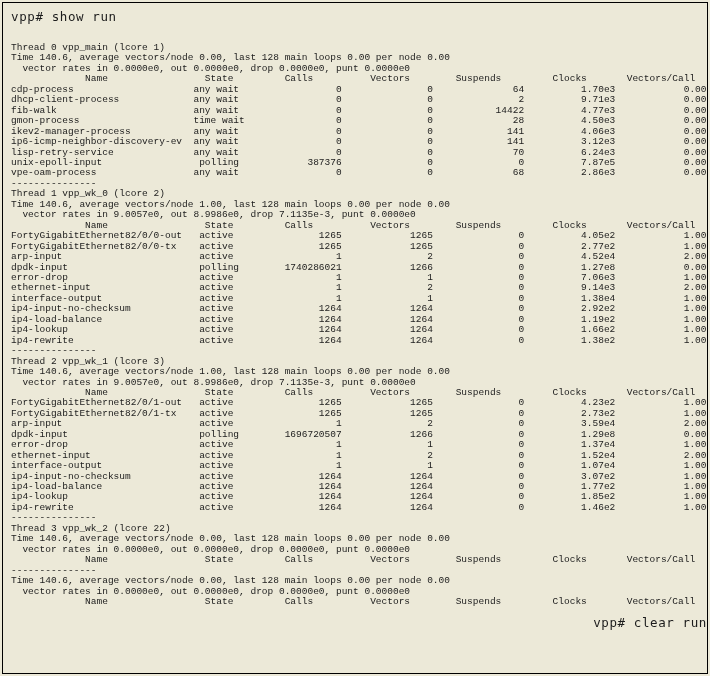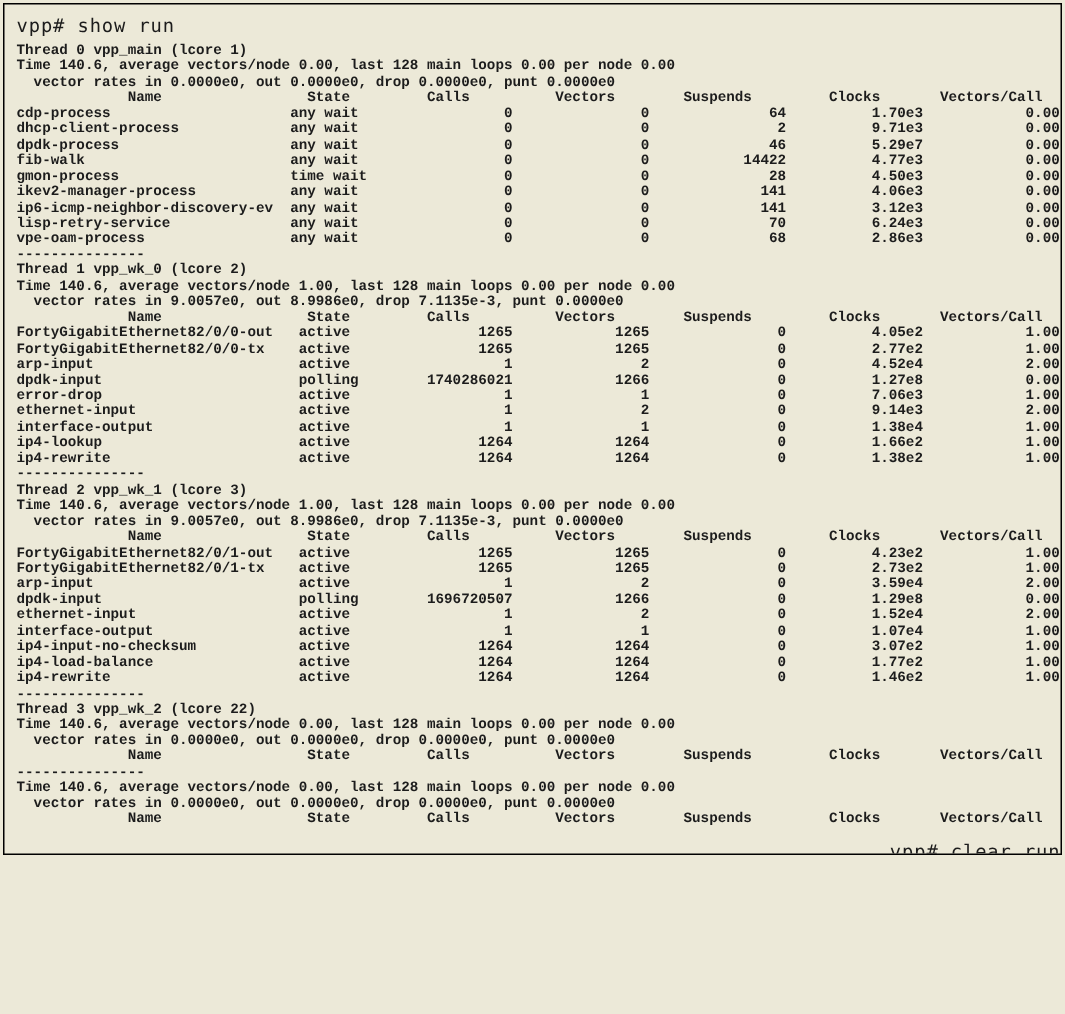--- a/index.html
+++ b/index.html
@@ -1,86 +1,90 @@
 <!DOCTYPE html>
 <html style="--bg: #ece9d8; --fg: #1c1c1c;"><head>
 <meta charset="utf-8">
 <style>
   :root { --bg:#ece9d8; --fg:#1c1c1c; --frame:#000000; }
   * { box-sizing: border-box; }
   html,body { margin:0; padding:0; background:var(--bg); }
   .frame {
-    position:relative; width:706px; height:568px; margin:2px;
+    position:relative; width:706px; height:672px; margin:2px;
     border:1px solid var(--frame); background:var(--bg);
     overflow:hidden;
   }
   .screen {
     position:absolute; inset:0; padding:5px 0 0 8px;
     color:var(--fg);
   }
   .prompt {
     font-family:"DejaVu Sans Mono", monospace;
     font-size:12.5px; line-height:17px; white-space:pre;
     letter-spacing:0.6px;
   }
   .prompt.bottom { margin-top:7px;text-align:right; }
-  .out { margin-top:4px;font-weight:bold; }
+  .out { margin-top:18px; }
   .tline {
     font-family:"Liberation Mono", monospace;
     font-size:9.5px; line-height:10.45px; white-space:pre;
     font-kerning:none;
   }
 </style>
 </head>
 <body>
 
 <div class="frame">
   <div class="screen">
     <div class="prompt">vpp# show run</div>
     <div class="out">
         <div class="tline">Thread 0 vpp_main (lcore 1)</div>
         <div class="tline">Time 140.6, average vectors/node 0.00, last 128 main loops 0.00 per node 0.00</div>
         <div class="tline">  vector rates in 0.0000e0, out 0.0000e0, drop 0.0000e0, punt 0.0000e0</div>
         <div class="tline">             Name                 State         Calls          Vectors        Suspends         Clocks       Vectors/Call  </div>
         <div class="tline">cdp-process                     any wait                 0               0              64          1.70e3            0.00</div>
         <div class="tline">dhcp-client-process             any wait                 0               0               2          9.71e3            0.00</div>
-        <div class="tline">dpdk-process                    any wait                 0               0              46          5.29e7            0.00</div>
         <div class="tline">fib-walk                        any wait                 0               0           14422          4.77e3            0.00</div>
         <div class="tline">gmon-process                    time wait                0               0              28          4.50e3            0.00</div>
         <div class="tline">ikev2-manager-process           any wait                 0               0             141          4.06e3            0.00</div>
         <div class="tline">ip6-icmp-neighbor-discovery-ev  any wait                 0               0             141          3.12e3            0.00</div>
         <div class="tline">lisp-retry-service              any wait                 0               0              70          6.24e3            0.00</div>
+        <div class="tline">unix-epoll-input                 polling            387376               0               0          7.87e5            0.00</div>
         <div class="tline">vpe-oam-process                 any wait                 0               0              68          2.86e3            0.00</div>
         <div class="tline">---------------</div>
         <div class="tline">Thread 1 vpp_wk_0 (lcore 2)</div>
         <div class="tline">Time 140.6, average vectors/node 1.00, last 128 main loops 0.00 per node 0.00</div>
         <div class="tline">  vector rates in 9.0057e0, out 8.9986e0, drop 7.1135e-3, punt 0.0000e0</div>
         <div class="tline">             Name                 State         Calls          Vectors        Suspends         Clocks       Vectors/Call  </div>
         <div class="tline">FortyGigabitEthernet82/0/0-out   active               1265            1265               0          4.05e2            1.00</div>
         <div class="tline">FortyGigabitEthernet82/0/0-tx    active               1265            1265               0          2.77e2            1.00</div>
         <div class="tline">arp-input                        active                  1               2               0          4.52e4            2.00</div>
         <div class="tline">dpdk-input                       polling        1740286021            1266               0          1.27e8            0.00</div>
         <div class="tline">error-drop                       active                  1               1               0          7.06e3            1.00</div>
         <div class="tline">ethernet-input                   active                  1               2               0          9.14e3            2.00</div>
         <div class="tline">interface-output                 active                  1               1               0          1.38e4            1.00</div>
+        <div class="tline">ip4-input-no-checksum            active               1264            1264               0          2.92e2            1.00</div>
+        <div class="tline">ip4-load-balance                 active               1264            1264               0          1.19e2            1.00</div>
         <div class="tline">ip4-lookup                       active               1264            1264               0          1.66e2            1.00</div>
         <div class="tline">ip4-rewrite                      active               1264            1264               0          1.38e2            1.00</div>
         <div class="tline">---------------</div>
         <div class="tline">Thread 2 vpp_wk_1 (lcore 3)</div>
         <div class="tline">Time 140.6, average vectors/node 1.00, last 128 main loops 0.00 per node 0.00</div>
         <div class="tline">  vector rates in 9.0057e0, out 8.9986e0, drop 7.1135e-3, punt 0.0000e0</div>
         <div class="tline">             Name                 State         Calls          Vectors        Suspends         Clocks       Vectors/Call  </div>
         <div class="tline">FortyGigabitEthernet82/0/1-out   active               1265            1265               0          4.23e2            1.00</div>
         <div class="tline">FortyGigabitEthernet82/0/1-tx    active               1265            1265               0          2.73e2            1.00</div>
         <div class="tline">arp-input                        active                  1               2               0          3.59e4            2.00</div>
         <div class="tline">dpdk-input                       polling        1696720507            1266               0          1.29e8            0.00</div>
+        <div class="tline">error-drop                       active                  1               1               0          1.37e4            1.00</div>
         <div class="tline">ethernet-input                   active                  1               2               0          1.52e4            2.00</div>
         <div class="tline">interface-output                 active                  1               1               0          1.07e4            1.00</div>
         <div class="tline">ip4-input-no-checksum            active               1264            1264               0          3.07e2            1.00</div>
         <div class="tline">ip4-load-balance                 active               1264            1264               0          1.77e2            1.00</div>
+        <div class="tline">ip4-lookup                       active               1264            1264               0          1.85e2            1.00</div>
         <div class="tline">ip4-rewrite                      active               1264            1264               0          1.46e2            1.00</div>
         <div class="tline">---------------</div>
         <div class="tline">Thread 3 vpp_wk_2 (lcore 22)</div>
         <div class="tline">Time 140.6, average vectors/node 0.00, last 128 main loops 0.00 per node 0.00</div>
         <div class="tline">  vector rates in 0.0000e0, out 0.0000e0, drop 0.0000e0, punt 0.0000e0</div>
         <div class="tline">             Name                 State         Calls          Vectors        Suspends         Clocks       Vectors/Call  </div>
         <div class="tline">---------------</div>
         <div class="tline">Time 140.6, average vectors/node 0.00, last 128 main loops 0.00 per node 0.00</div>
         <div class="tline">  vector rates in 0.0000e0, out 0.0000e0, drop 0.0000e0, punt 0.0000e0</div>
         <div class="tline">             Name                 State         Calls          Vectors        Suspends         Clocks       Vectors/Call  </div>

